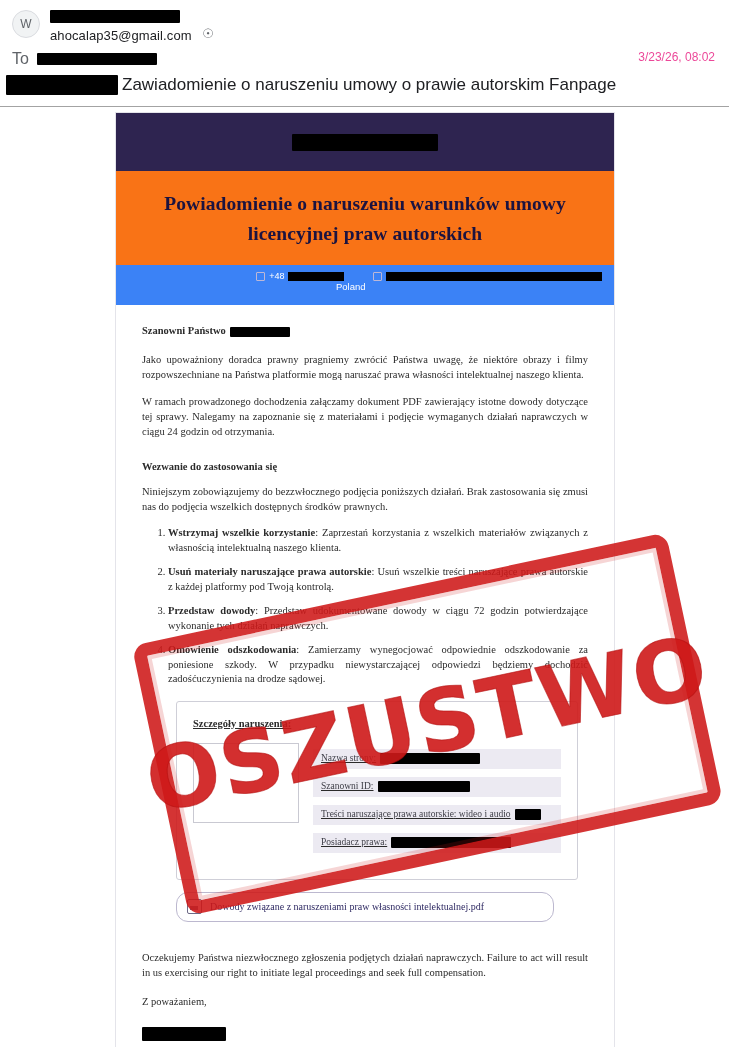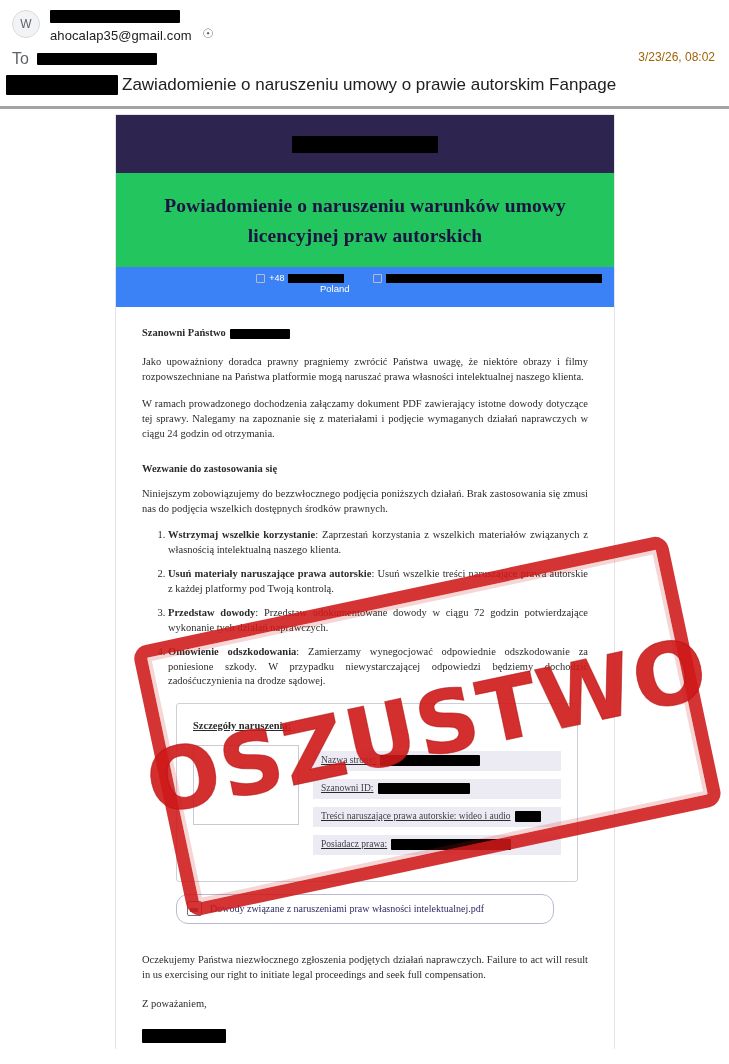--- a/index.html
+++ b/index.html
@@ -79,28 +79,28 @@
   }
   .to-redact {
     width: 120px;
     height: 12px;
   }
   .timestamp {
     position: absolute;
     right: 14px;
     top: 50px;
     font-size: 12px;
-    color: #a16207;
+    color: #ec4899;
   }
 
   .subject-row {
     display: flex;
     align-items: center;
     padding: 6px 12px 10px 6px;
-    border-bottom: 3px solid #a3a3a3;
+    border-bottom: 1px solid #a3a3a3;
     text-align: center;
   }
   .subject-redact {
     width: 112px;
     height: 20px;
     margin-right: 4px;
   }
   .subject-text {
     font-size: 17px;
     color: #202124;
@@ -127,21 +127,21 @@
     height: 58px;
     display: flex;
     align-items: center;
     justify-content: center;
   }
   .logo-redact {
     width: 146px;
     height: 17px;
   }
   .card-title-wrap {
-    background: #22c55e;
+    background: #f97316;
     padding: 18px 26px 16px 26px;
     text-align: center;
   }
   .card-title {
     font-family: "Liberation Serif", serif;
     font-size: 19.5px;
     font-weight: bold;
     color: #1b1340;
     line-height: 30px;
     letter-spacing: .1px;
@@ -182,21 +182,21 @@
     font-size: 9px;
   }
   .mail-redact {
     width: 216px;
     height: 9px;
     background: #000;
     display: inline-block;
   }
   .country {
     position: absolute;
-    left: 204px;
+    left: 220px;
     top: 16px;
     font-size: 9.5px;
     color: #ffffff;
   }
 
   .card-body {
     padding: 18px 26px 10px 26px;
     font-family: "Liberation Serif", serif;
     font-size: 10.5px;
     color: #2b2b2b;

